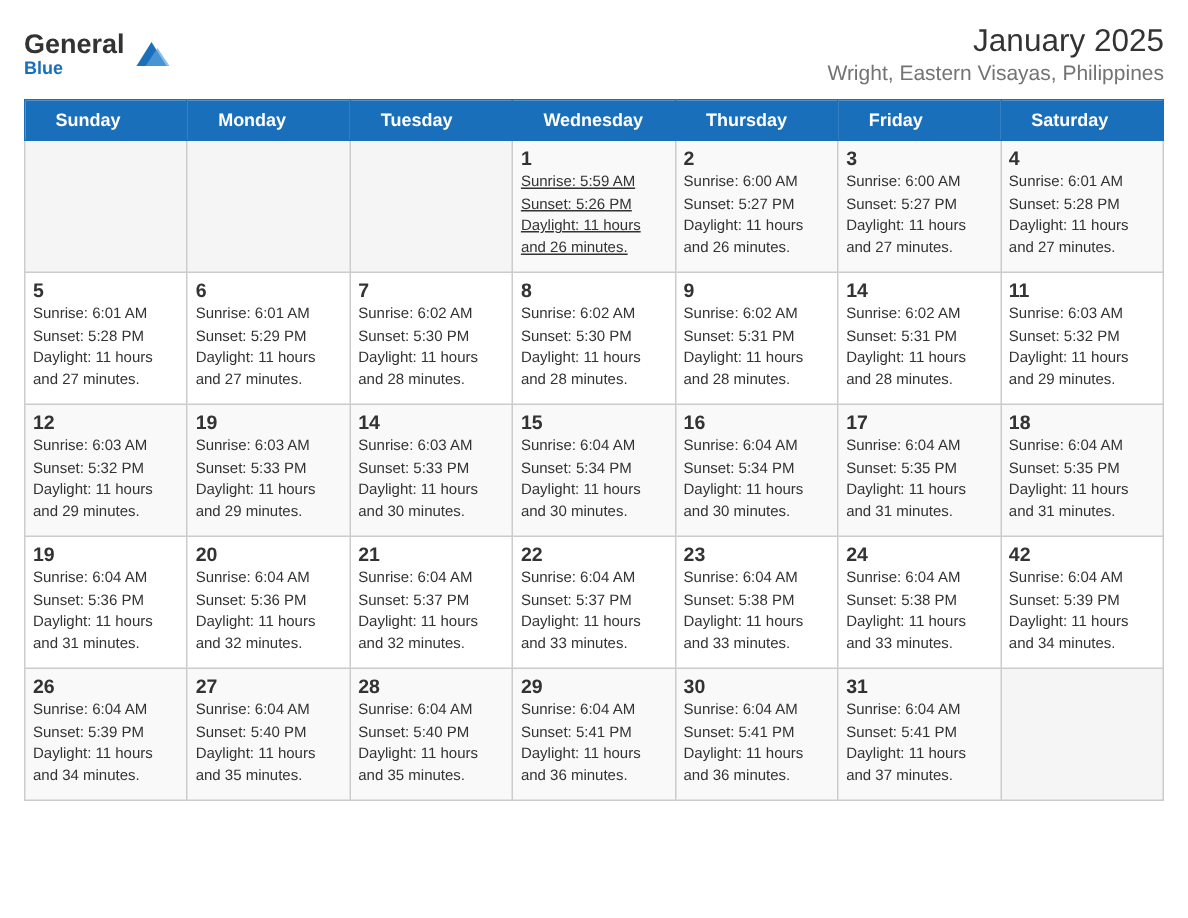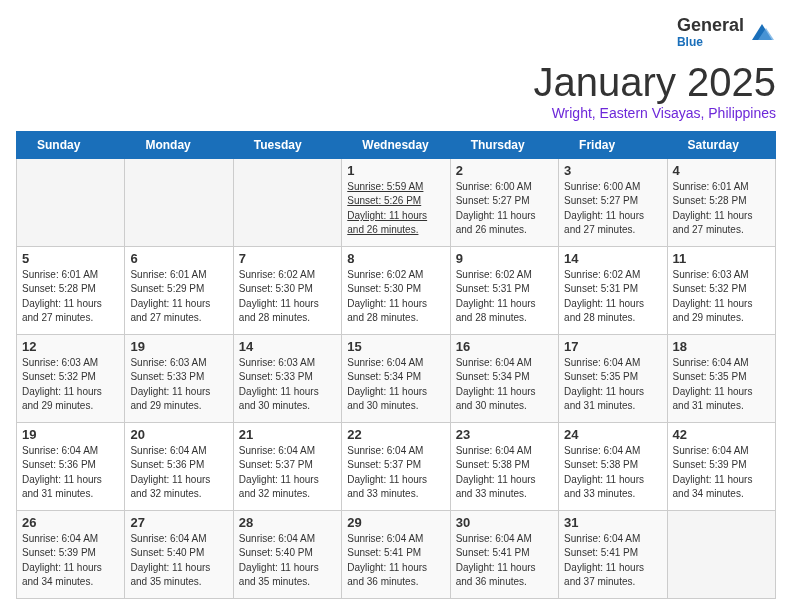--- a/index.html
+++ b/index.html
@@ -6,23 +6,22 @@
     body {
       font-family: Arial, sans-serif;
       background: #fff;
       width: 792px;
       min-height: 612px;
       padding: 16px;
     }
     .header {
       display: flex;
       justify-content: space-between;
-      align-items: flex-end;
+      align-items: center;
       margin-bottom: 10px;
-      flex-direction: column;
     }
     .logo {
       display: flex;
       align-items: center;
     }
     .logo-text {
       display: flex;
       flex-direction: column;
       line-height: 1.1;
     }
@@ -38,28 +37,27 @@
     }
     .logo-icon {
       width: 28px;
       height: 28px;
       margin-left: 4px;
     }
     .title-block {
       text-align: right;
     }
     .month-title {
-      font-size: 40px;
+      font-size: 21px;
       font-weight: normal;
       color: #333;
-      margin-top: 11px;
     }
     .subtitle {
       font-size: 14px;
-      color: #6d28d9;
+      color: #737373;
     }
     table {
       width: 100%;
       border-collapse: collapse;
       table-layout: fixed;
     }
     thead tr th {
       background-color: #1a6fba;
       color: #fff;
       font-size: 12px;

